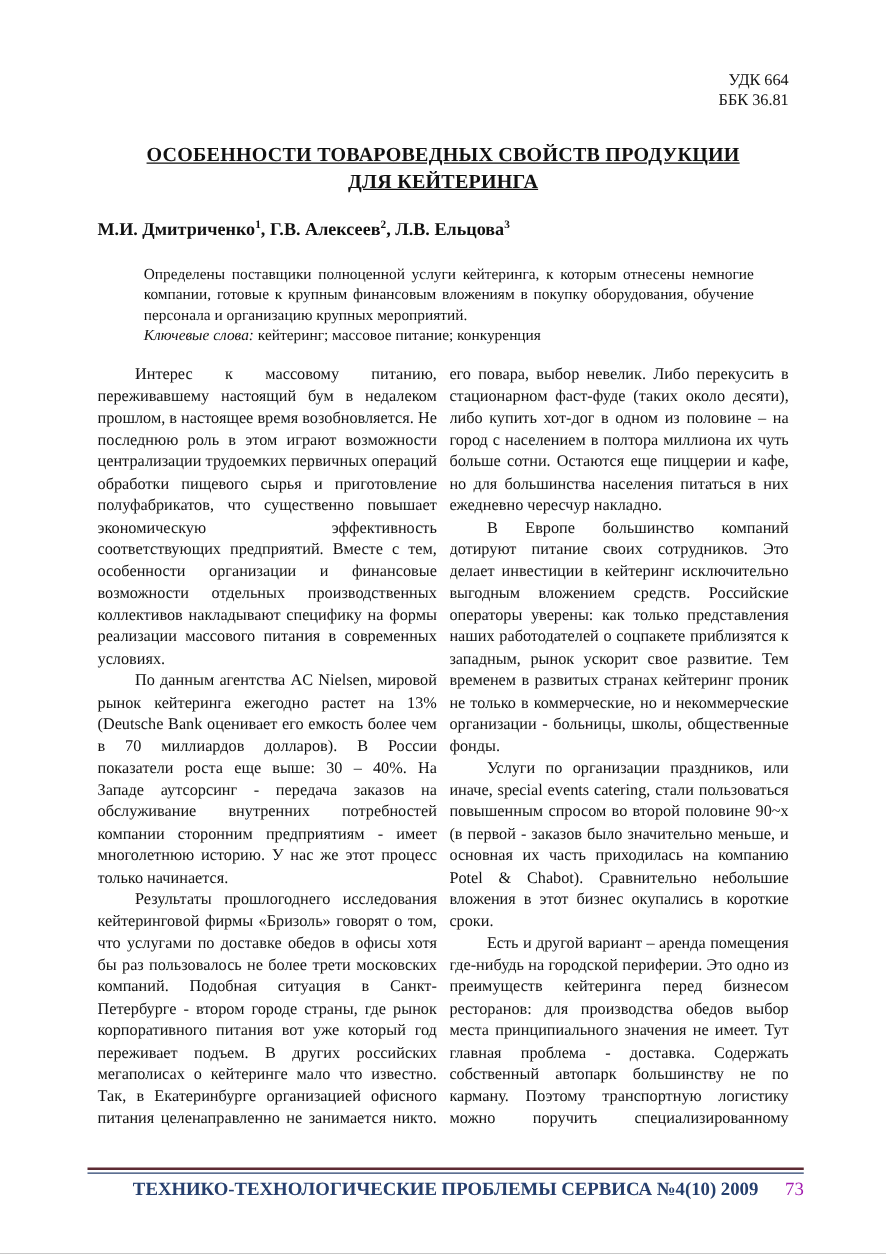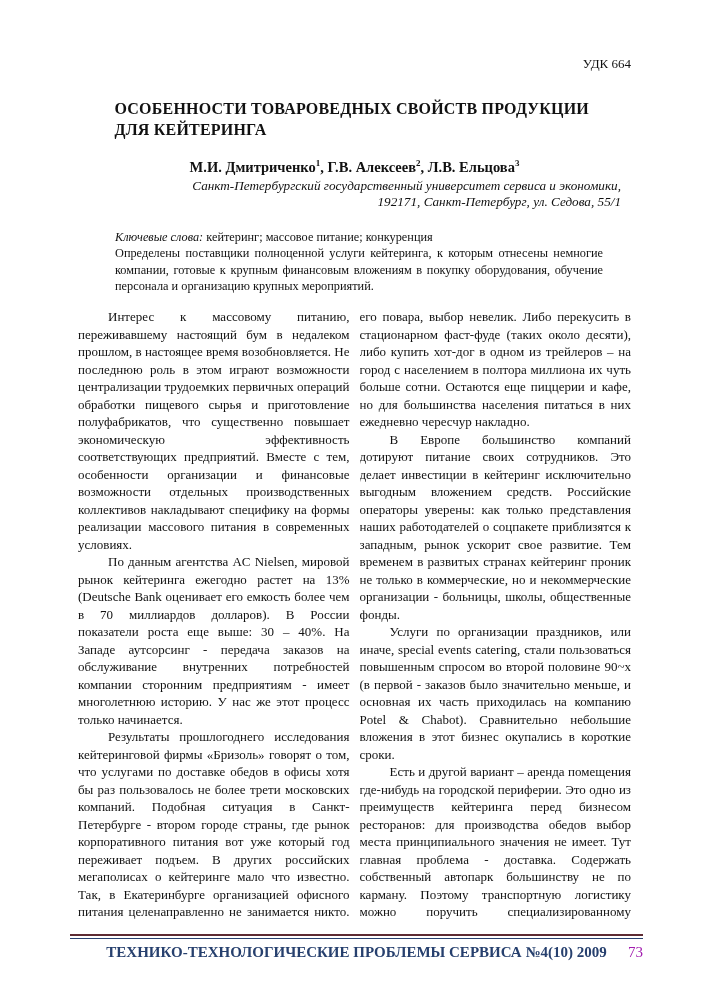--- a/index.html
+++ b/index.html
@@ -14,27 +14,28 @@
     box-sizing:border-box;
     padding:56px 78px 0 78px;
   }
   .udc {
     text-align:right;
     font-size:13px; line-height:16px;
   }
   .title {
     margin:26px auto 0 auto;
     max-width:480px;
+    text-align:center;
     font-size:16px; line-height:21px;
     font-weight:bold;
     letter-spacing:0.2px;
+    text-decoration:underline;
   }
   .authors {
     margin-top:14px;
-    text-align:center;
     font-size:14.5px; line-height:18px;
     font-weight:bold;
   }
   .authors sup { font-size:9px; }
   .affiliation {
     margin-top:2px;
     text-align:right;
     padding-right:10px;
     font-style:italic;
     font-size:13.2px; line-height:16.5px;
@@ -82,44 +83,41 @@
     color:#a21caf;
   }
 </style>
 </head>
 <body>
 
 <div class="page">
 
   <div class="udc">
     <div>УДК 664</div>
+    <div>ББК 36.81</div>
   </div>
 
   <h1 class="title">ОСОБЕННОСТИ ТОВАРОВЕДНЫХ СВОЙСТВ ПРОДУКЦИИ ДЛЯ КЕЙТЕРИНГА</h1>
 
   <div class="authors"><span>М.И. Дмитриченко</span><sup>1</sup><span>, </span><span>Г.В. Алексеев</span><sup>2</sup><span>, </span><span>Л.В. Ельцова</span><sup>3</sup></div>
 
-  <div class="affiliation">
-    <div>Санкт-Петербургский государственный университет сервиса и экономики,</div>
-    <div>192171, Санкт-Петербург, ул. Седова, 55/1</div>
-  </div>
 
   <div class="abstract">
+    <p>Определены поставщики полноценной услуги кейтеринга, к которым отнесены немногие компании, готовые к крупным финансовым вложениям в покупку оборудования, обучение персонала и организацию крупных мероприятий.</p>
     <p><span class="kw-label">Ключевые слова:</span><span> кейтеринг; массовое питание; конкуренция</span></p>
-    <p>Определены поставщики полноценной услуги кейтеринга, к которым отнесены немногие компании, готовые к крупным финансовым вложениям в покупку оборудования, обучение персонала и организацию крупных мероприятий.</p>
   </div>
 
   <div class="columns">
     <div class="col">
       <p>Интерес к массовому питанию, переживавшему настоящий бум в недалеком прошлом, в настоящее время возобновляется. Не последнюю роль в этом играют возможности централизации трудоемких первичных операций обработки пищевого сырья и приготовление полуфабрикатов, что существенно повышает экономическую эффективность соответствующих предприятий. Вместе с тем, особенности организации и финансовые возможности отдельных производственных коллективов накладывают специфику на формы реализации массового питания в современных условиях.</p>
       <p>По данным агентства AC Nielsen, мировой рынок кейтеринга ежегодно растет на 13% (Deutsche Bank оценивает его емкость более чем в 70 миллиардов долларов). В России показатели роста еще выше: 30 – 40%. На Западе аутсорсинг - передача заказов на обслуживание внутренних потребностей компании сторонним предприятиям - имеет многолетнюю историю. У нас же этот процесс только начинается.</p>
       <p>Результаты прошлогоднего исследования кейтеринговой фирмы «Бризоль» говорят о том, что услугами по доставке обедов в офисы хотя бы раз пользовалось не более трети московских компаний. Подобная ситуация в Санкт-Петербурге - втором городе страны, где рынок корпоративного питания вот уже который год переживает подъем. В других российских мегаполисах о кейтеринге мало что известно. Так, в Екатеринбурге организацией офисного питания целенаправленно не занимается никто. У персонала уральских компаний, где нет буфета, столовой или сво-</p>
     </div>
     <div class="col">
-      <p class="noindent">его повара, выбор невелик. Либо перекусить в стационарном фаст-фуде (таких около десяти), либо купить хот-дог в одном из трейлеров –  на город с населением в полтора миллиона их чуть больше сотни. Остаются еще пиццерии и кафе, но для большинства населения питаться в них ежедневно чересчур накладно.</p>
+      <p class="noindent">его повара, выбор невелик. Либо перекусить в стационарном фаст-фуде (таких около десяти), либо купить хот-дог в одном из половине –  на город с населением в полтора миллиона их чуть больше сотни. Остаются еще пиццерии и кафе, но для большинства населения питаться в них ежедневно чересчур накладно.</p>
       <p>В Европе большинство компаний дотируют питание своих сотрудников. Это делает инвестиции в кейтеринг исключительно выгодным вложением средств. Российские операторы уверены: как только представления наших работодателей о соцпакете приблизятся к западным, рынок ускорит свое развитие. Тем временем в развитых странах кейтеринг проник не только в коммерческие, но и некоммерческие организации - больницы, школы, общественные фонды.</p>
       <p>Услуги по организации праздников, или иначе, special events catering, стали пользоваться повышенным спросом во второй половине 90~х (в первой - заказов было значительно меньше, и основная их часть приходилась на компанию Potel &amp; Chabot). Сравнительно небольшие вложения в этот бизнес окупались в короткие сроки.</p>
       <p>Есть и другой вариант – аренда помещения где-нибудь на городской периферии. Это одно из преимуществ кейтеринга перед бизнесом ресторанов: для производства обедов выбор места принципиального значения не имеет. Тут главная проблема - доставка. Содержать собственный автопарк большинству не по карману. Поэтому транспортную логистику можно поручить специализированному предприятию. В</p>
     </div>
   </div>
 
   <div class="footer">
     <div class="footer-rule"></div>
     <div class="footer-row">
       <span>ТЕХНИКО-ТЕХНОЛОГИЧЕСКИЕ ПРОБЛЕМЫ СЕРВИСА №4(10) 2009</span>

